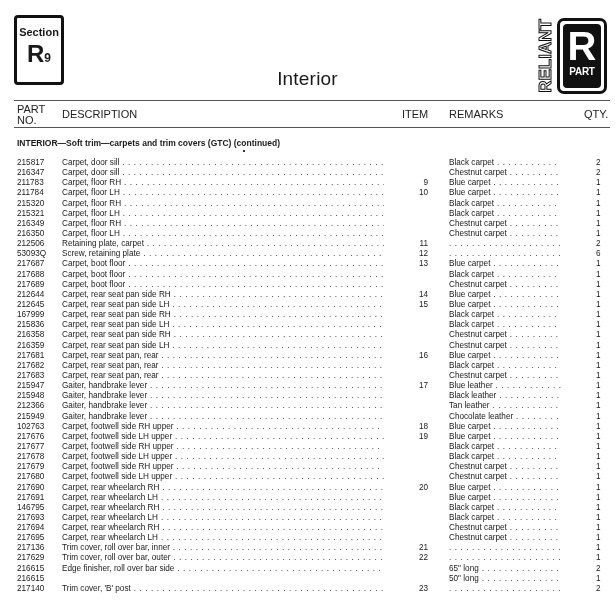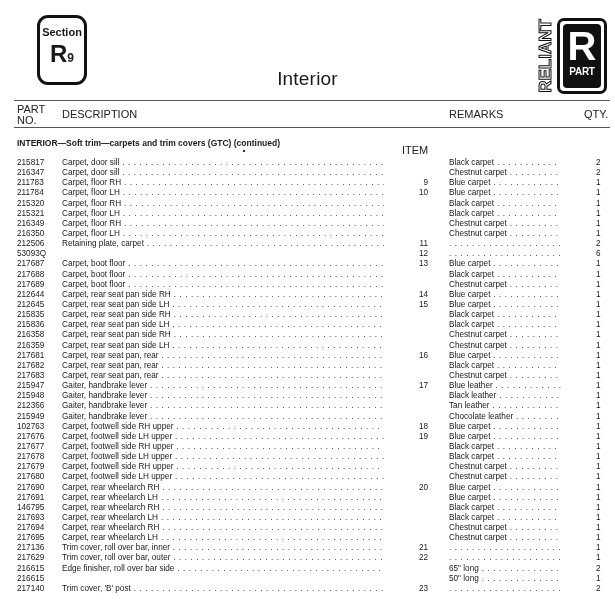--- a/index.html
+++ b/index.html
@@ -2,23 +2,22 @@
 <html><head>
 <meta charset="utf-8">
 <style>
   html, body { margin: 0; padding: 0; background: #ffffff; }
   body {
     width: 615px; height: 613px; position: relative; overflow: hidden;
     font-family: "Liberation Sans", sans-serif; color: #1a1a1a;
   }
   .section-box {
     position: absolute; left: 14px; top: 15px; width: 50px; height: 70px;
-    border: 3px solid #111; border-radius: 11px; box-sizing: border-box;
+    border: 3px solid #111; border-radius: 4px; box-sizing: border-box;
     text-align: center;
-    margin-left: 23px;
   }
   .section-box .sec-label { display: block; font-weight: bold; font-size: 11px; margin-top: 8px; }
   .section-box .sec-code { display: block; font-weight: bold; font-size: 24px; margin-top: 4px; line-height: 24px; }
   .section-box .sec-code sub { font-size: 12px; vertical-align: baseline; position: relative; top: 0px; }
   .page-title {
     position: absolute; left: 0; width: 615px; top: 68px; text-align: center;
     font-weight: normal; font-size: 19px; letter-spacing: 0.2px;
   }
   .logo { position: absolute; left: 532px; top: 16px; width: 78px; height: 82px; }
   .logo .brand {
@@ -42,21 +41,21 @@
   .logo .rbox .big-r { display: block; font-weight: bold; font-size: 40px; line-height: 40px; margin-top: 2px; }
   .logo .rbox .part { display: block; font-weight: bold; font-size: 10px; line-height: 12px; letter-spacing: -0.3px; }
 
   .rule { position: absolute; left: 14px; width: 596px; height: 1px; background: #555; }
   .rule.top { top: 100px; }
   .rule.bottom { top: 127px; }
 
   .col-head { position: absolute; font-size: 11px; color: #222; line-height: 11px; }
   .col-head.part { left: 17px; top: 104px; }
   .col-head.desc { left: 62px; top: 109px; }
-  .col-head.item { left: 402px; top: 109px; margin-top: 36px; }
+  .col-head.item { left: 402px; top: 109px; }
   .col-head.remarks { left: 449px; top: 109px; }
   .col-head.qty { left: 584px; top: 109px; }
 
   .section-heading {
     position: absolute; left: 17px; top: 138px; font-size: 8.5px; font-weight: bold;
   }
   .mark { position: absolute; left: 243px; top: 150px; width: 2px; height: 2px; background: #333; }
 
   .rows { position: absolute; left: 0; top: 158px; width: 615px; text-align: right; }
   .row { position: relative; height: 10.15px; font-size: 8.2px; line-height: 10px; white-space: nowrap; }
@@ -167,20 +166,21 @@
     </div>
     <div class="row">
       <span class="c-part">212506</span>
       <span class="c-desc">Retaining plate, carpet</span>
       <span class="c-item">11</span>
       <span class="c-rem"></span>
       <span class="c-qty">2</span>
     </div>
     <div class="row">
       <span class="c-part">53093Q</span>
+      <span class="c-desc">Screw, retaining plate</span>
       <span class="c-item">12</span>
       <span class="c-rem"></span>
       <span class="c-qty">6</span>
     </div>
     <div class="row">
       <span class="c-part">217687</span>
       <span class="c-desc">Carpet, boot floor</span>
       <span class="c-item">13</span>
       <span class="c-rem">Blue carpet</span>
       <span class="c-qty">1</span>
@@ -207,21 +207,21 @@
       <span class="c-qty">1</span>
     </div>
     <div class="row">
       <span class="c-part">212645</span>
       <span class="c-desc">Carpet, rear seat pan side LH</span>
       <span class="c-item">15</span>
       <span class="c-rem">Blue carpet</span>
       <span class="c-qty">1</span>
     </div>
     <div class="row">
-      <span class="c-part">215835</span>
+      <span class="c-part">167999</span>
       <span class="c-desc">Carpet, rear seat pan side RH</span>
       <span class="c-item"></span>
       <span class="c-rem">Black carpet</span>
       <span class="c-qty">1</span>
     </div>
     <div class="row">
       <span class="c-part">215836</span>
       <span class="c-desc">Carpet, rear seat pan side LH</span>
       <span class="c-item"></span>
       <span class="c-rem">Black carpet</span>

